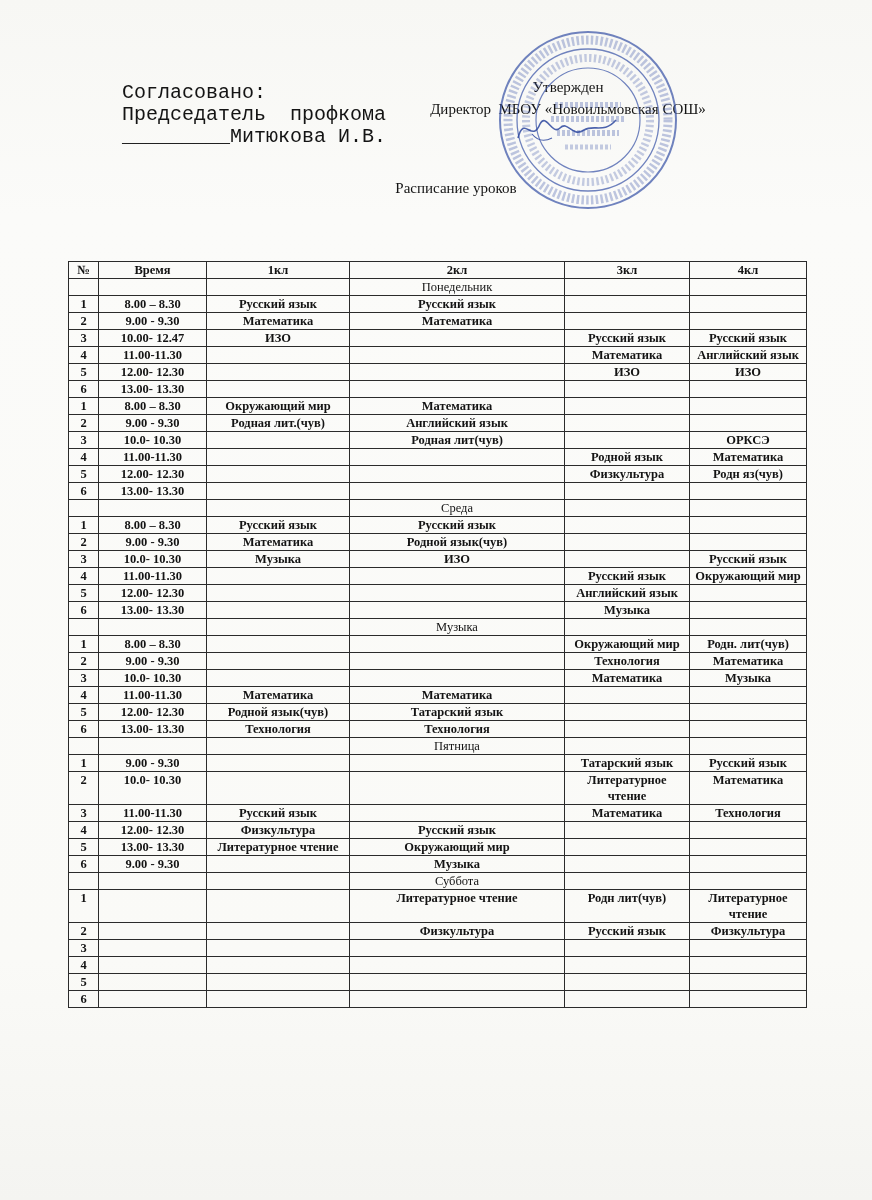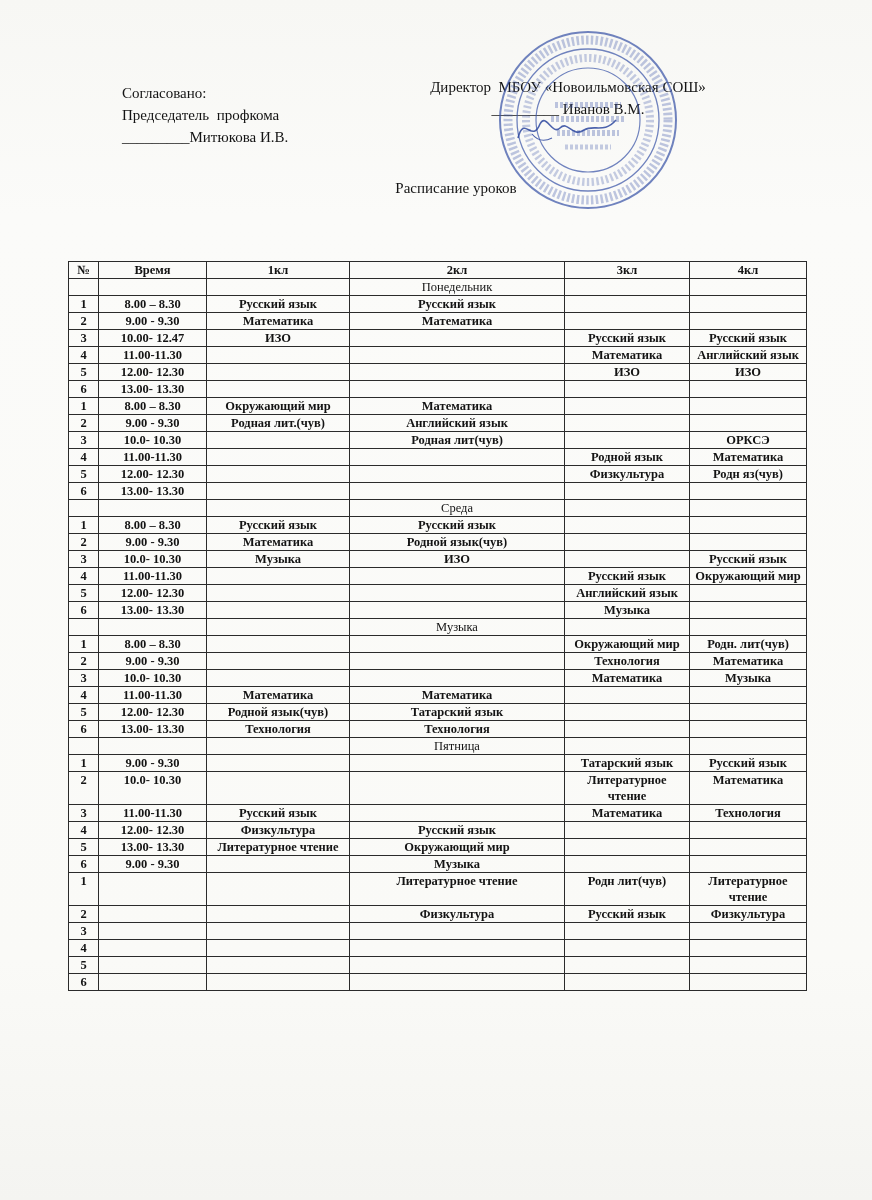--- a/index.html
+++ b/index.html
@@ -10,21 +10,21 @@
   }
   .page {
     position: relative;
     width: 872px; height: 1200px;
     background: linear-gradient(180deg, #f7f7f4 0%, #fbfbf9 18%, #fafaf7 80%, #f4f4f1 100%);
     color: #141414;
     overflow: hidden;
   }
   .approval-left {
     position: absolute; left: 122px; top: 82px;
-    font-size: 15px; line-height: 22px;
+    font-size: 20px; line-height: 22px; font-family: Liberation Mono, monospace;
   }
   .approval-right {
     position: absolute; left: 398px; top: 76px; width: 340px;
     text-align: center; font-size: 15px; line-height: 22px;
   }
   .hline { white-space: pre; }
   .stamp {
     position: absolute; left: 493px; top: 25px;
     width: 190px; height: 190px;
     opacity: 0.72; pointer-events: none;
@@ -67,22 +67,22 @@
 
 <div class="page">
 
   <div class="approval-left">
     <div class="hline">Согласовано:</div>
     <div class="hline">Председатель  профкома</div>
     <div class="hline">_________Митюкова И.В.</div>
   </div>
 
   <div class="approval-right">
+    <div class="hline">Утвержден</div>
     <div class="hline">Директор  МБОУ «Новоильмовская СОШ»</div>
-    <div class="hline">_________ Иванов В.М.</div>
   </div>
 
   <svg class="stamp" viewBox="0 0 190 190">
     <g fill="none" stroke="#3b55a8">
       <circle cx="95" cy="95" r="88" stroke-width="2"></circle>
       <circle cx="95" cy="95" r="80" stroke-width="9" stroke-dasharray="2.5 2.3" opacity="0.45"></circle>
       <circle cx="95" cy="95" r="71" stroke-width="1.3"></circle>
       <circle cx="95" cy="95" r="62" stroke-width="8" stroke-dasharray="2.4 2.4" opacity="0.4"></circle>
       <circle cx="95" cy="95" r="52" stroke-width="1.2"></circle>
       <path d="M62 80 h66" stroke-width="6" stroke-dasharray="3 2" opacity="0.45"></path>
@@ -387,20 +387,28 @@
         </tr>
         <tr>
           <td>6</td>
           <td>9.00 -  9.30</td>
           <td></td>
           <td>Музыка</td>
           <td></td>
           <td></td>
         </tr>
         <tr>
+          <td class="day-cell"></td>
+          <td class="day-cell"></td>
+          <td class="day-cell"></td>
+          <td class="day-cell">Суббота</td>
+          <td class="day-cell"></td>
+          <td class="day-cell"></td>
+        </tr>
+        <tr>
           <td>1</td>
           <td></td>
           <td></td>
           <td>Литературное чтение</td>
           <td>Родн лит(чув)</td>
           <td>Литературное чтение</td>
         </tr>
         <tr>
           <td>2</td>
           <td></td>

